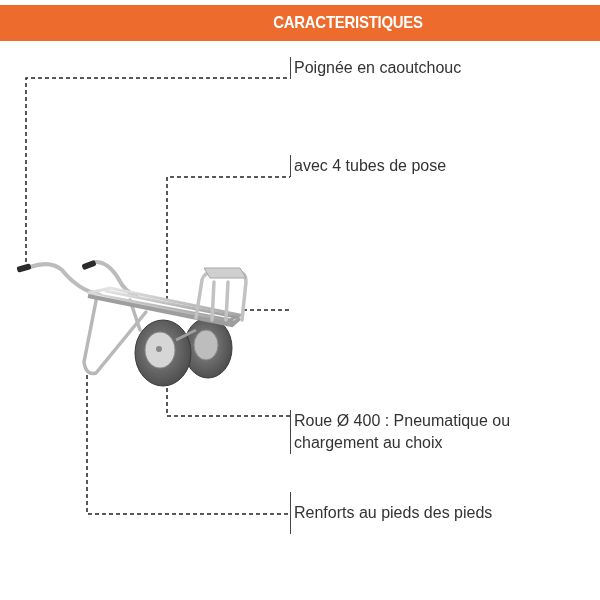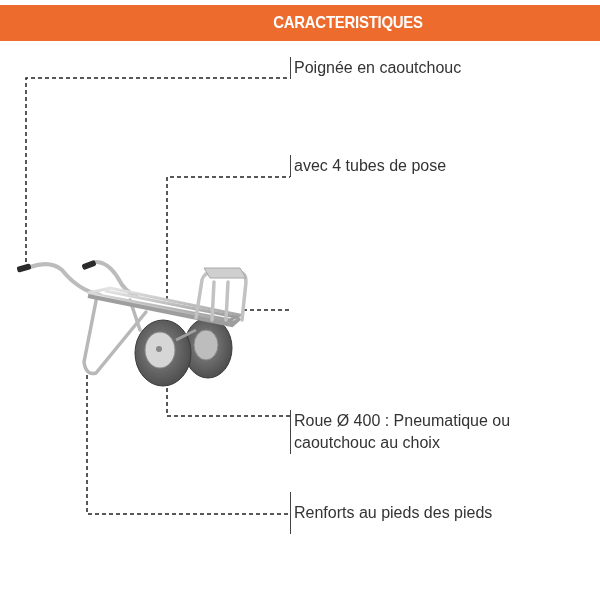--- a/index.html
+++ b/index.html
@@ -95,18 +95,18 @@
 
 <div class="feature" style="top:155px;">
   <span>avec 4 tubes de pose</span>
 </div>
 
 <div class="feature" style="top:287px;">
 </div>
 
 <div class="feature" style="top:410px;">
   <span>Roue Ø 400 : Pneumatique ou</span>
-  <span>caoutchouc au choix</span>
+  <span>chargement au choix</span>
 </div>
 
 <div class="feature" style="top:492px; padding-top:10px; padding-bottom:10px;">
   <span>Renforts au pieds des pieds</span>
 </div>
 
 </body></html>

